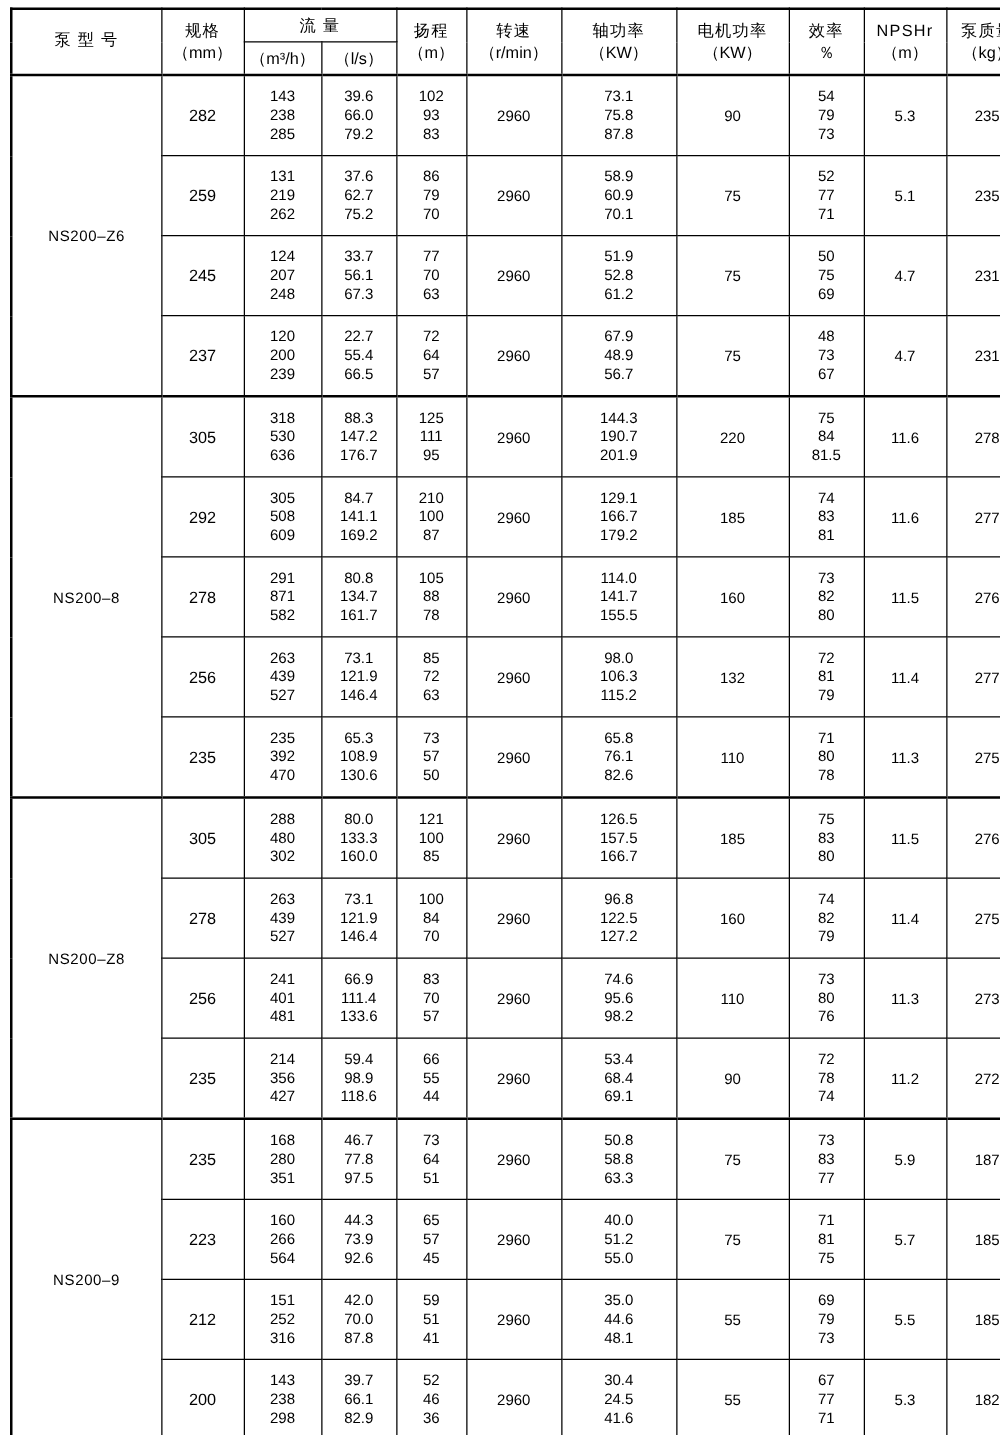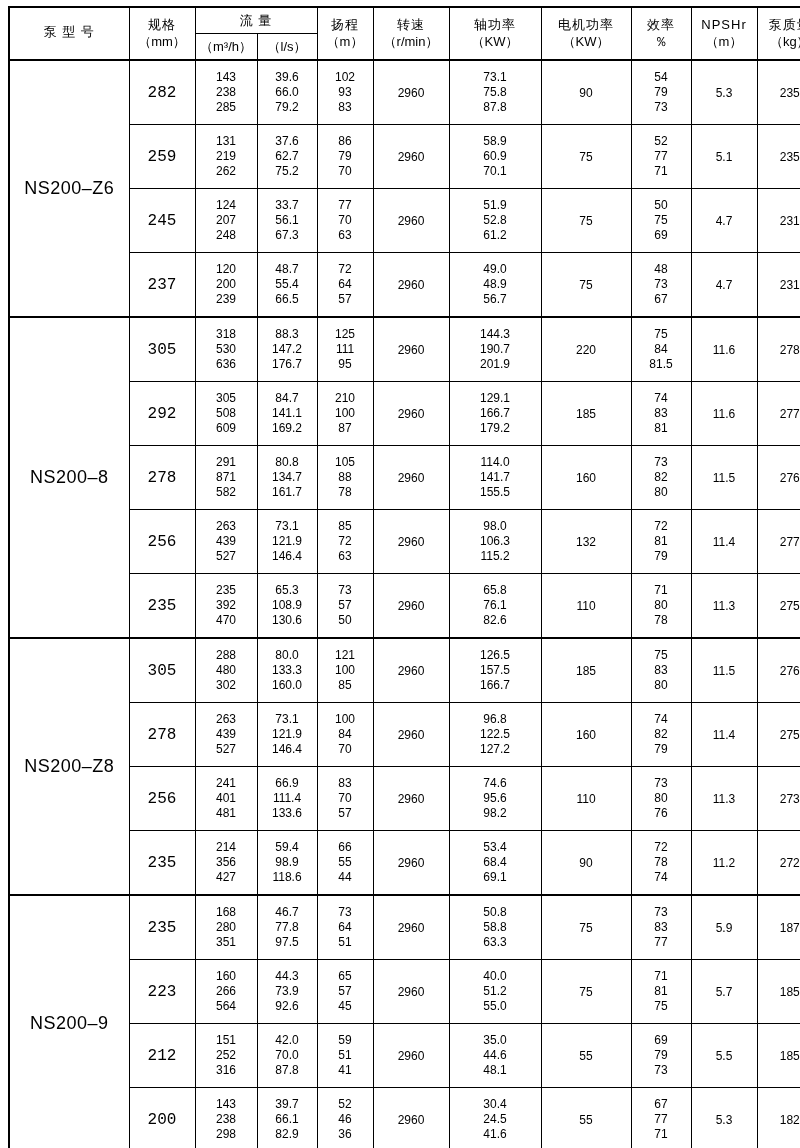--- a/index.html
+++ b/index.html
@@ -47,26 +47,25 @@
     height: 50px;
   }
   .hdr-tall .hdr-main { display: block; margin-bottom: 3px; }
   .hdr-tall .hdr-unit { display: block; }
 
   
   tr.group-start > td {
     border-top: 2px solid #000;
   }
   td.model-cell {
-    font-size: 18px;
+    font-size: 12px;
     letter-spacing: 0.5px;
   }
   td.spec-cell {
-    font-size: 16px;
-    font-family: Liberation Mono, monospace;
+    font-size: 13px;
   }
   td.num {
     font-size: 12px;
   }
   
   .triple {
     display: flex;
     flex-direction: column;
     justify-content: center;
     height: 100%;
@@ -294,36 +293,36 @@
           <td class="spec-cell triple-cell">237</td>
           <td class="num triple-cell">
             <div class="triple">
               <span>120</span>
               <span>200</span>
               <span>239</span>
             </div>
           </td>
           <td class="num triple-cell">
             <div class="triple">
-              <span>48.7</span>
+              <span>22.7</span>
               <span>55.4</span>
               <span>66.5</span>
             </div>
           </td>
           <td class="num triple-cell">
             <div class="triple">
               <span>72</span>
               <span>64</span>
               <span>57</span>
             </div>
           </td>
           <td class="mid triple-cell">2960</td>
           <td class="num triple-cell">
             <div class="triple">
-              <span>49.0</span>
+              <span>67.9</span>
               <span>48.9</span>
               <span>56.7</span>
             </div>
           </td>
           <td class="mid triple-cell">75</td>
           <td class="num triple-cell">
             <div class="triple">
               <span>48</span>
               <span>73</span>
               <span>67</span>

